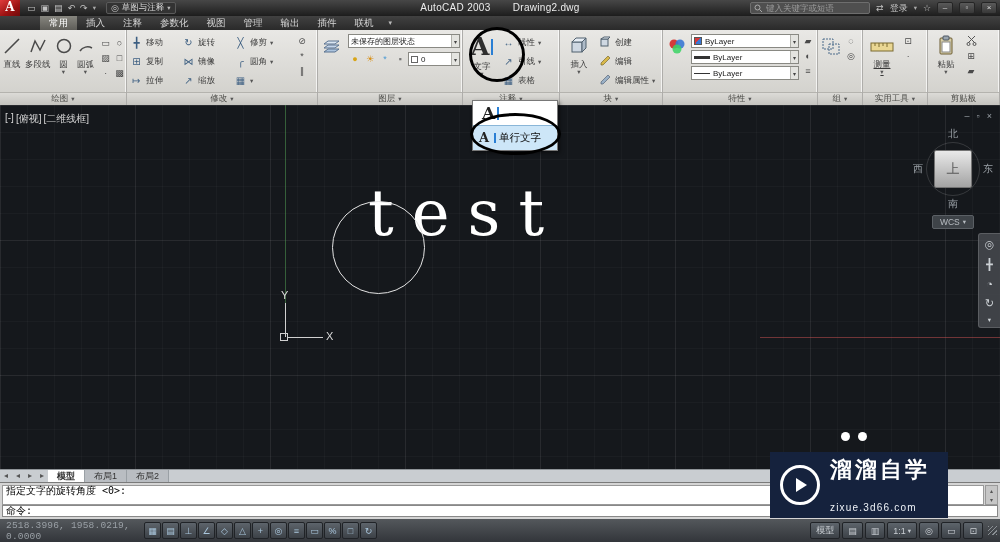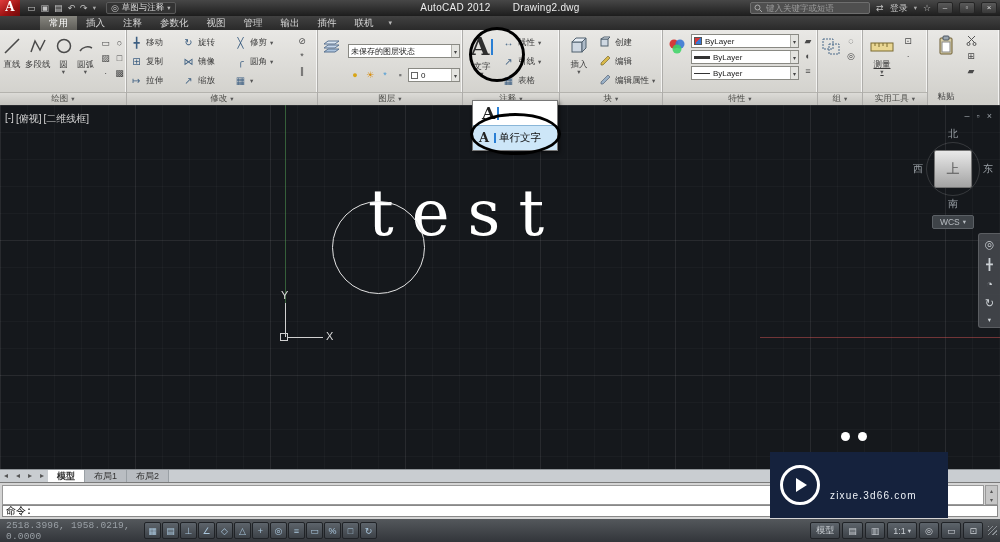--- a/index.html
+++ b/index.html
@@ -127,21 +127,21 @@
       <span class="tico">↶</span>
       <span class="tico">↷</span>
       <span class="tico ar" style="color:#aaa;">▾</span>
     </div>
     <div class="ws">
       <span class="tico">◎</span>
       <span>草图与注释</span>
       <span class="ar" style="color:#bbb;">▾</span>
     </div>
     <div class="title-c">
-      <span>AutoCAD 2012</span>
+      <span>AutoCAD 2003</span>
       <span style="display:inline-block;width:16px;"></span>
       <span>Drawing2.dwg</span>
     </div>
     <div class="tb-right">
       <div class="search">
         <svg width="9" height="9">
             <circle cx="3.5" cy="3.5" r="2.5" fill="none" stroke="#aaa" stroke-width="1"></circle>
             <line x1="5.5" y1="5.5" x2="8" y2="8" stroke="#aaa" stroke-width="1"></line>
           </svg>
         <input placeholder="键入关键字或短语" style="">
@@ -280,21 +280,21 @@
       <div class="pbody">
         <div class="bigbtn" style="width:26px;">
           <span class="bicon">
               <svg width="20" height="20">
                 <polygon points="5,5 16,5 12,8 1,8" fill="#dbe6f2" stroke="#5a7290"></polygon>
                 <polygon points="5,9 16,9 12,12 1,12" fill="#c6d6ea" stroke="#5a7290"></polygon>
                 <polygon points="5,13 16,13 12,16 1,16" fill="#acc4de" stroke="#5a7290"></polygon>
               </svg>
             </span>
         </div>
-        <div style="flex:1;display:flex;flex-direction:column;gap:10px;margin-top:12px;">
+        <div style="flex:1;display:flex;flex-direction:column;gap:4px;margin-top:2px;">
           <div class="combo">
             <span>未保存的图层状态</span>
             <span class="car">▾</span>
           </div>
           <div style="display:flex;gap:1px;align-items:center;">
             <span class="mini" style="color:#d8a517;">●</span>
             <span class="mini" style="color:#d89017;">☀</span>
             <span class="mini" style="color:#4a9ad4;">*</span>
             <span class="mini" style="color:#777;">▪</span>
             <div class="combo" style="flex:1;">
@@ -468,21 +468,21 @@
         </div>
       </div>
       <div class="plabel">
           <span>实用工具</span>
           <span class="ar">▾</span>
         </div>
     </div>
 
     <div class="panel p-clip">
       <div class="pbody">
-        <div class="bigbtn" style="width:32px;gap:32px;">
+        <div class="bigbtn" style="width:32px;">
           <span class="bicon">
               <svg width="16" height="22">
                 <rect x="2" y="3" width="12" height="16" rx="1" fill="#d8cfa8" stroke="#6a5a30"></rect>
                 <rect x="5" y="1" width="6" height="4" rx="1" fill="#9aa5af" stroke="#4a5560"></rect>
                 <rect x="4" y="7" width="8" height="10" fill="#fff" stroke="#888"></rect>
               </svg>
             </span>
           <span class="blbl">粘贴</span>
           <span class="ar">▾</span>
         </div>
@@ -580,20 +580,21 @@
     <span class="lnav">◂</span>
     <span class="lnav">▸</span>
     <span class="lnav">▸</span>
     <div class="ltab active">模型</div>
     <div class="ltab">布局1</div>
     <div class="ltab">布局2</div>
   </div>
 
   <div class="cmd">
     <div class="cmd-hist">
+      <div>指定文字的旋转角度 &lt;0&gt;:</div>
     </div>
     <div class="cmd-scroll">
       <span>▴</span>
       <span>▾</span>
     </div>
     <div class="cmd-line">
       <span>命令:</span>
     </div>
   </div>
 
@@ -625,17 +626,18 @@
       <div class="sbtn">⊡</div>
       <div class="grip"></div>
     </div>
   </div>
 
   <div class="watermark">
     <div class="wm-logo">
       <div class="wm-play"></div>
     </div>
     <div class="wm-text">
+      <div class="wm-title">溜溜自学</div>
       <div class="wm-url">zixue.3d66.com</div>
     </div>
   </div>
 
 </div>
 
 </body></html>

